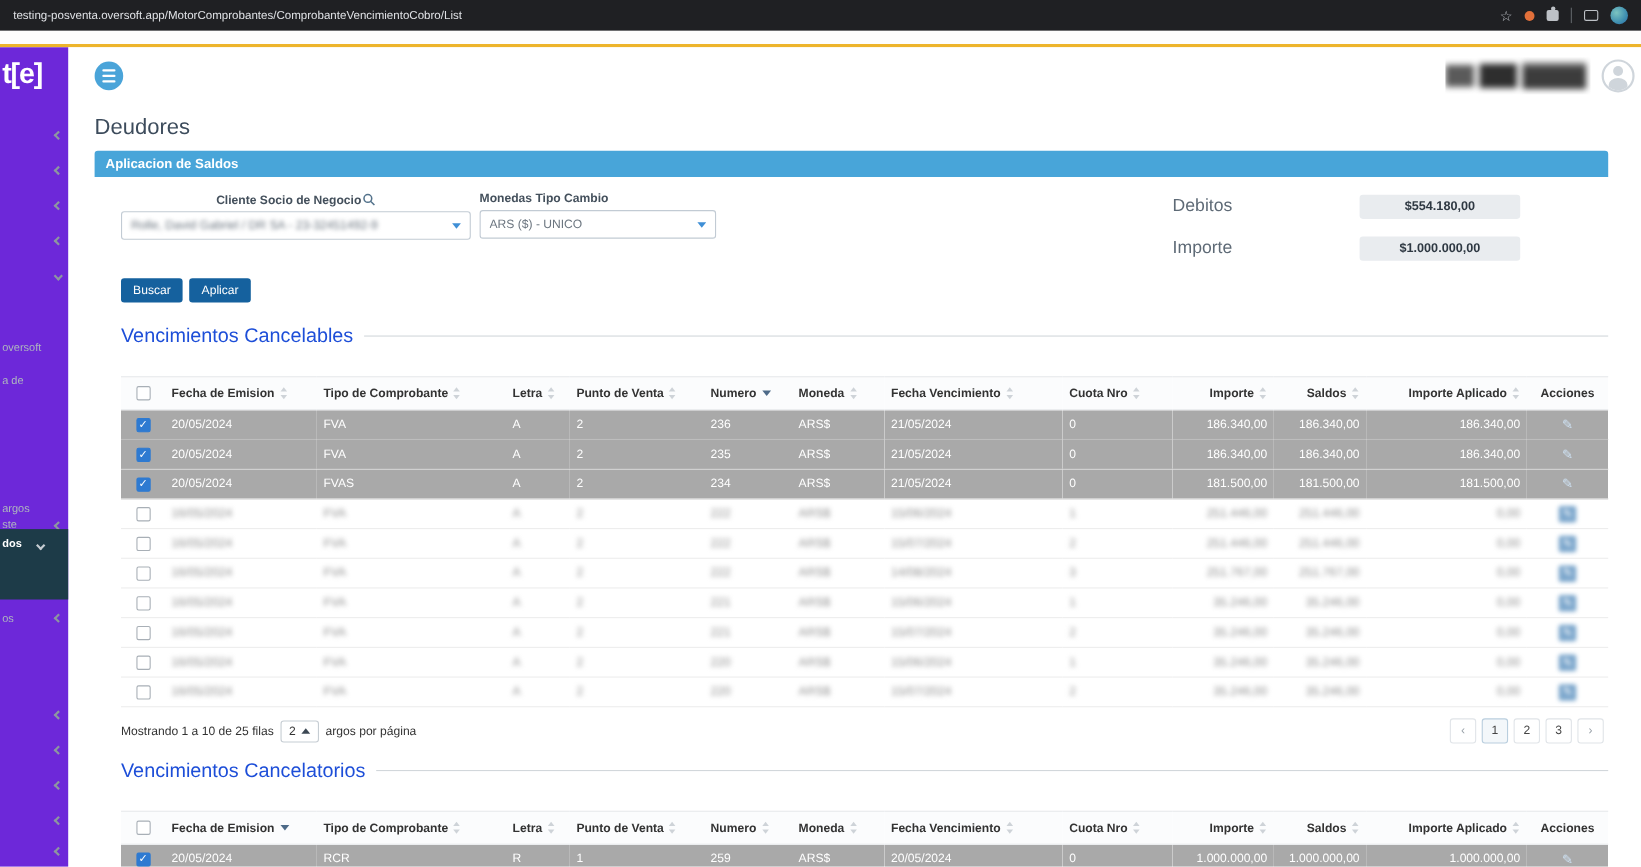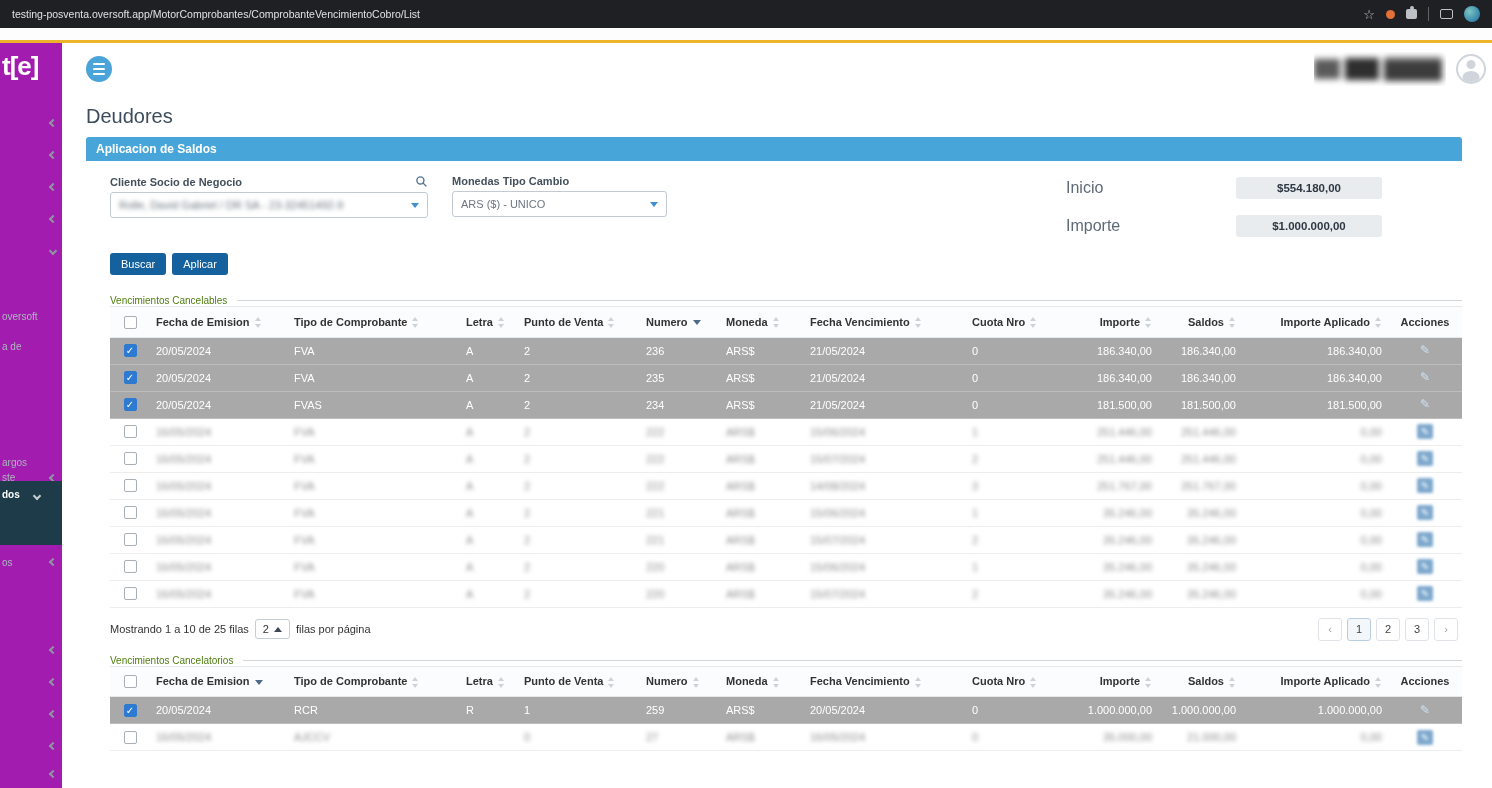--- a/index.html
+++ b/index.html
@@ -15,21 +15,21 @@
 .bpuzzle{width:11px;height:10px;background:#bdc1c6;border-radius:2px;position:relative;display:inline-block}
 .bpuzzle::before{content:'';position:absolute;top:-3px;left:3.5px;width:4px;height:4px;border-radius:50%;background:#bdc1c6}
 .bdiv{width:1px;height:14px;background:#5f6368;display:inline-block}
 .bmon{width:13px;height:10px;border:1.5px solid #bdc1c6;border-radius:2px;display:inline-block}
 .bprofile{width:16px;height:16px;border-radius:50%;display:inline-block;background:radial-gradient(circle at 35% 35%,#7cc4c0,#3f8fb0 60%,#2b6aa8)}
 .tab-strip{height:12px;background:#fdfdfd}
 .accent-line{height:3px;background:#edb42b}
 
 
 .app{display:flex;height:745px}
-.sidebar{width:62px;background:#a21caf;position:relative;flex:none}
+.sidebar{width:62px;background:#6d28d9;position:relative;flex:none}
 .sb-logo{position:absolute;top:8px;left:2px;color:#fff;font-size:26px;font-weight:bold;letter-spacing:-1px}
 .sb-lab{position:absolute;left:2px;color:#aeb6be;font-size:10px;white-space:nowrap}
 .p1{top:268px}.p2{top:298px}.p3{top:414px}.p4{top:429px}
 .p5{top:446px;color:#fff;font-weight:bold;z-index:2}
 .p6{top:514px}
 .sb-sel{position:absolute;left:0;top:438px;width:62px;height:64px;background:#1d3b48}
 .chev{position:absolute;left:50px;width:6px;height:6px;border-left:2px solid #8d96a0;border-bottom:2px solid #8d96a0;transform:rotate(45deg)}
 .chev.down{transform:rotate(-45deg)}
 .chev.lite{border-color:#c6cdd3;z-index:2}
 .ch1{top:77px}.ch2{top:109px}.ch3{top:141px}.ch4{top:173px}.ch5{top:205px}
@@ -57,43 +57,43 @@
 .breadcrumb{margin-top:5px;font-size:11px;color:#72808e}
 .bc-link{color:#72808e;cursor:pointer}
 .bc-sep{margin:0 4px;color:#9aa5af}
 .bc-cur{color:#2f3740;font-weight:bold}
 .panel-head{margin-top:9px;height:24px;line-height:24px;background:#48a5d9;color:#fff;font-weight:bold;font-size:12px;padding-left:10px;border-radius:3px 3px 0 0}
 .panel-body{padding:14px 0 0 24px}
 
 .form-row{display:flex;align-items:flex-start}
 .fcol{display:flex;flex-direction:column}
 .c-cliente{width:318px}
-.c-moneda{width:215px;margin-left:24px}
+.c-moneda{width:215px;margin-left:8px}
 .c-cotiz{width:180px;margin-left:28px}
-.flabel-row{display:flex;align-items:center;justify-content:space-between}
+.flabel-row{display:flex;align-items:center;justify-content:center}
 .flabel{font-size:11px;font-weight:bold;color:#44505c}
 .fselect{margin-top:4px;height:26px;border:1px solid #c2cbd4;border-radius:3px;display:flex;align-items:center;padding:0 8px;background:#fff;cursor:pointer}
 .fsel-text{font-size:11px;color:#6c7680;flex:1;white-space:nowrap;overflow:hidden}
 .blur-sm{filter:blur(2px)}
 .caret{border-left:4px solid transparent;border-right:4px solid transparent;border-top:5px solid #3f8fd6;margin-left:6px;flex:none}
 .finput{margin-top:4px;height:26px;background:#e9ecef;border:1px solid #dfe3e7;border-radius:3px;display:flex;align-items:center;justify-content:flex-end;padding:0 12px}
 .finput span{font-size:11px;color:#4a525a}
 .dc-block{margin-left:auto;margin-right:80px;display:grid;grid-template-columns:170px 146px;row-gap:16px;align-items:center;margin-top:2px}
 .dc-label{font-size:16px;color:#5e6a76}
 .dc-value{height:22px;line-height:22px;background:#e9ecef;border-radius:3px;text-align:center;font-size:11.5px;font-weight:bold;color:#2e3842}
 .btn-row{margin-top:16px;display:flex;gap:6px}
 .btn{background:#15619e;color:#fff;border:none;border-radius:3px;font-size:11px;padding:5px 11px;font-family:inherit;cursor:pointer}
 
 .sec-head{margin-top:20px;display:flex;align-items:center}
 .sec-head.second{margin-top:14px}
-.sec-title{font-size:10px;color:#4d7c0f}
+.sec-title{font-size:18px;color:#1d4ed8}
 .sec-line{flex:1;border-top:1px solid #d2d7db;margin-left:10px}
 
 
-table.grid{width:100%;border-collapse:collapse;table-layout:fixed;margin-top:0;font-size:11px}
+table.grid{width:100%;border-collapse:collapse;table-layout:fixed;margin-top:26px;font-size:11px}
 .grid th{font-weight:bold;color:#333;padding:8px 6px;border-top:1px solid #e6e9ec;border-bottom:1px solid #e6e9ec;background:#fbfcfd;white-space:nowrap;overflow:hidden;cursor:pointer;text-align:left}
 .grid td{padding:0 6px;height:27px;border-bottom:1px solid #ededed;color:#555;white-space:nowrap;overflow:hidden}
 .grid tr.sel td{background:#a9a9a9;color:#fff;border-bottom-color:#bdbdbd}
 .grid th:nth-child(1),.grid td:nth-child(1){width:40px;text-align:center}
 .grid th:nth-child(2),.grid td:nth-child(2){width:138px}
 .grid th:nth-child(3),.grid td:nth-child(3){width:172px}
 .grid th:nth-child(4),.grid td:nth-child(4){width:58px}
 .grid th:nth-child(5),.grid td:nth-child(5){width:122px}
 .grid th:nth-child(6),.grid td:nth-child(6){width:80px}
 .grid th:nth-child(7),.grid td:nth-child(7){width:84px}
@@ -212,21 +212,21 @@
           <div class="fcol c-moneda">
             <span class="flabel">Monedas Tipo Cambio</span>
             <div class="fselect">
               <span class="fsel-text">ARS ($) - UNICO</span>
               <span class="caret"></span>
             </div>
           </div>
 
 
           <div class="dc-block">
-            <span class="dc-label">Inicio</span>
+            <span class="dc-label">Debitos</span>
             <span class="dc-value">$554.180,00</span>
             <span class="dc-label">Importe</span>
             <span class="dc-value">$1.000.000,00</span>
           </div>
         </div>
 
         <div class="btn-row">
           <button class="btn">Buscar</button>
           <button class="btn">Aplicar</button>
         </div>
@@ -406,21 +406,21 @@
               </tr>
             </tbody>
           </table>
 
         <div class="pag-row">
           <span>Mostrando 1 a 10 de 25 filas</span>
           <span class="pp-box">
             <span>2</span>
             <span class="pp-caret"></span>
           </span>
-          <span>filas por página</span>
+          <span>argos por página</span>
           <div class="pager" id="pager">
               <span class="pg nav">‹</span>
               <span class="pg num active">1</span>
               <span class="pg num">2</span>
               <span class="pg num">3</span>
               <span class="pg nav">›</span>
             </div>
         </div>
 
         <div class="sec-head second">

